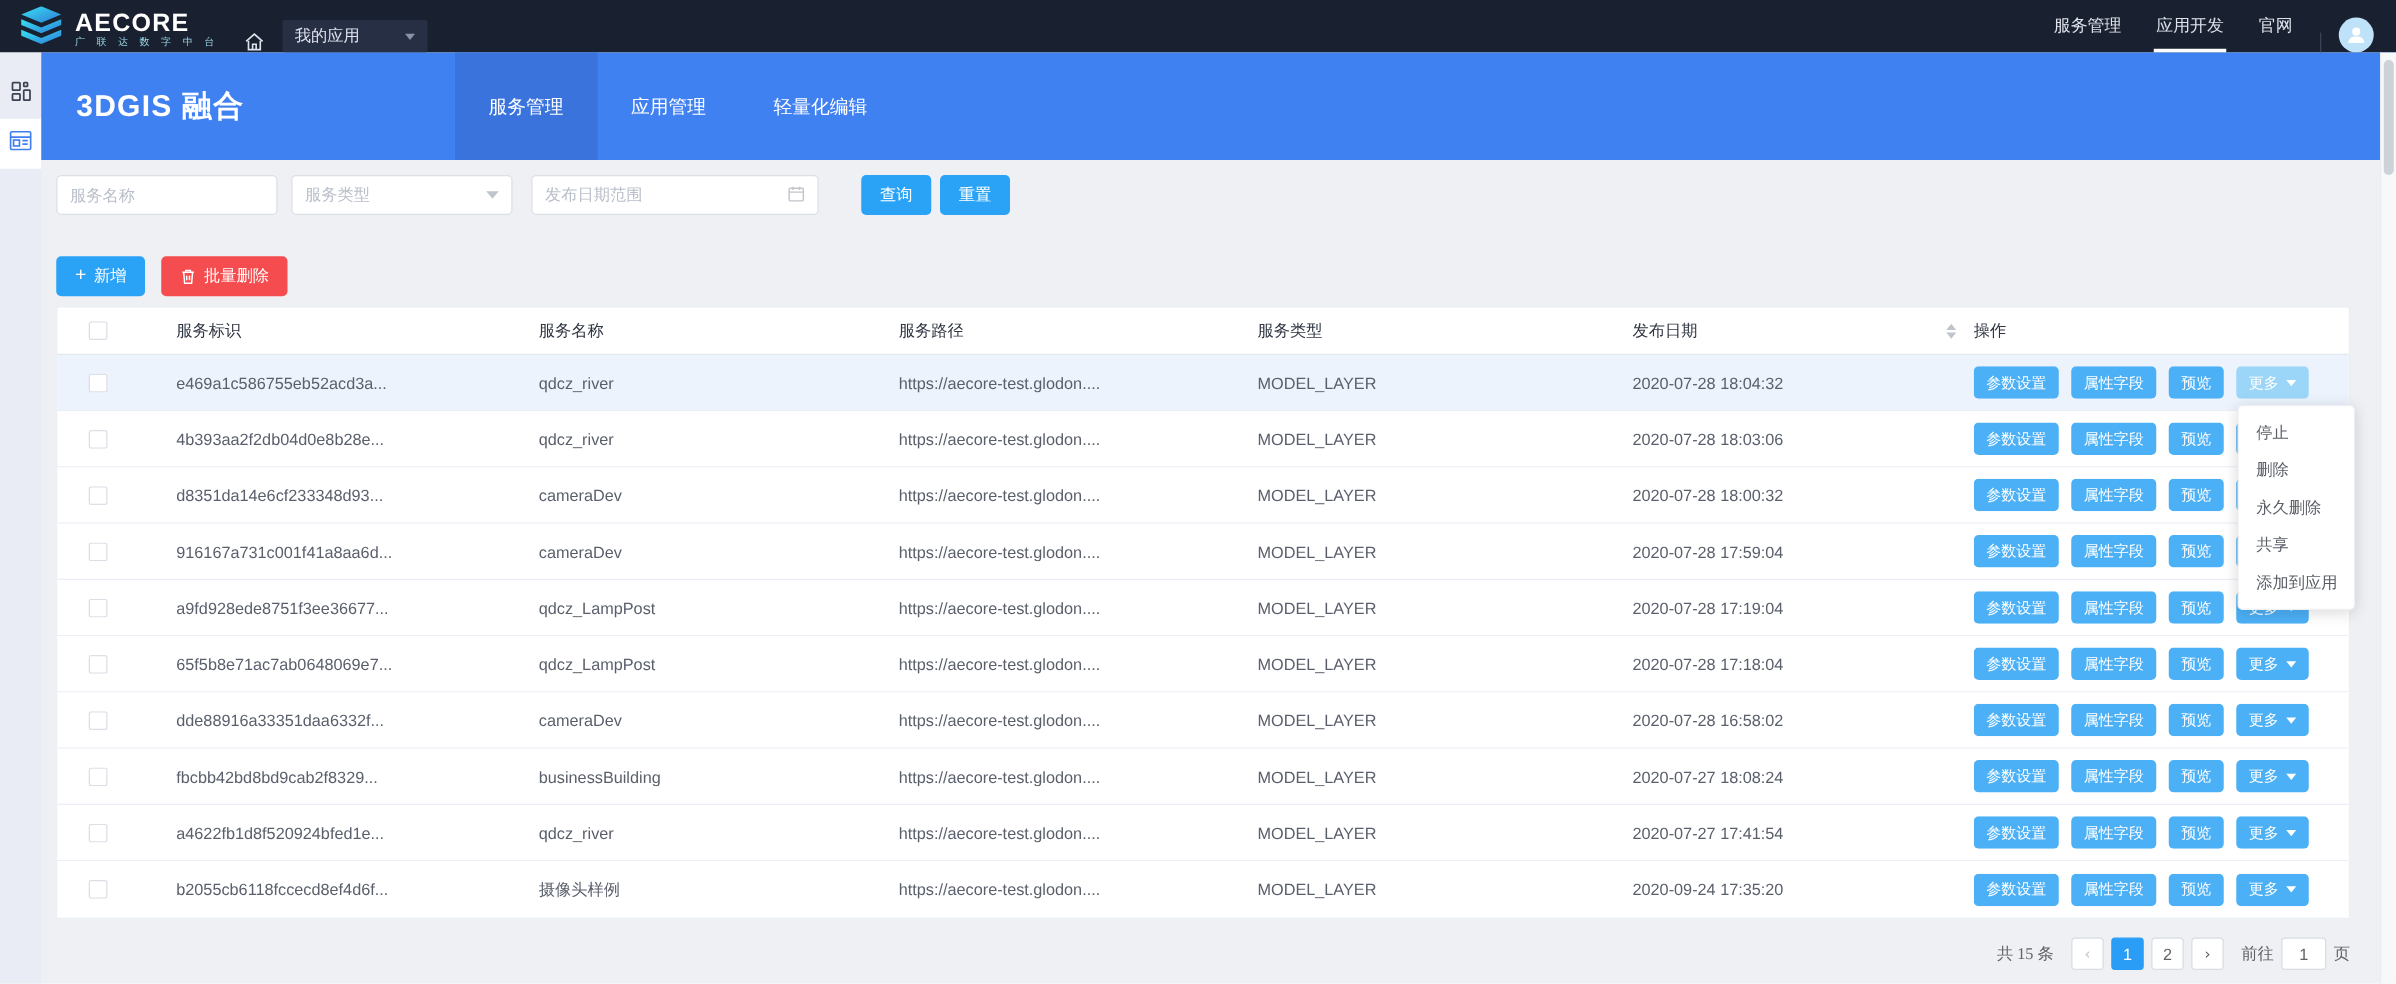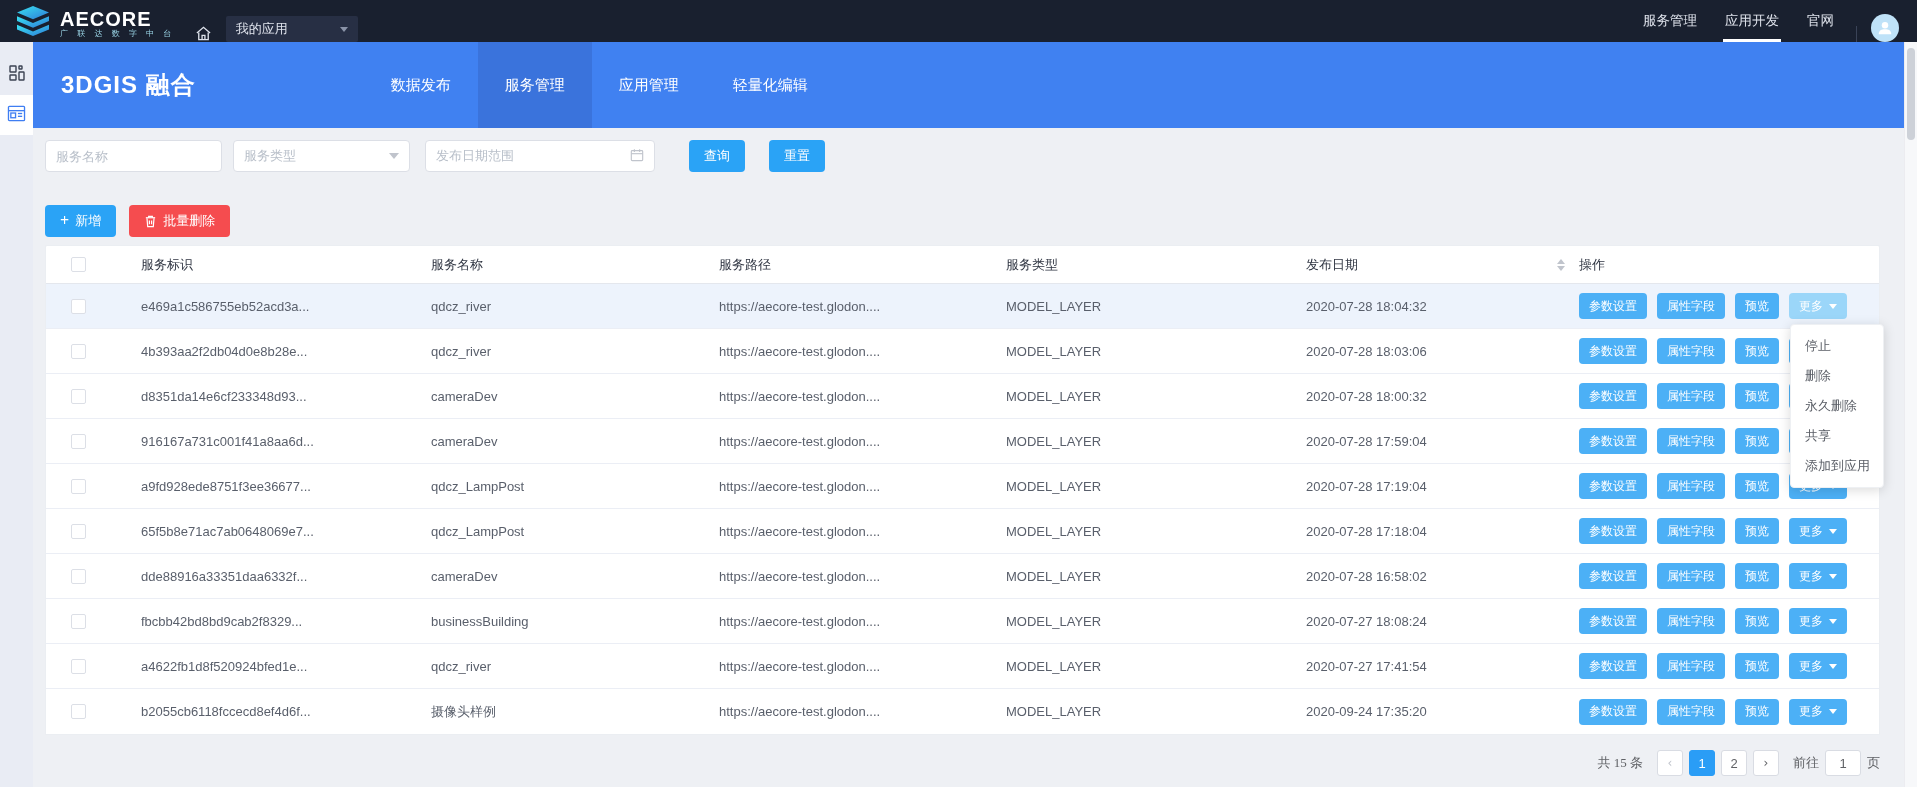--- a/index.html
+++ b/index.html
@@ -11,21 +11,21 @@
   *{box-sizing:border-box;margin:0;padding:0;}
   body{font-family:"Liberation Sans","DejaVu Sans",sans-serif;background:#fff;}
   .app{position:relative;width:1917px;height:787px;overflow:hidden;background:var(--page-bg);}
 
   
   .topbar{position:relative;height:42px;background:var(--topbar-bg);display:flex;align-items:flex-end;padding:0 18px 0 14px;color:#e6e9f0;}
   .logo{display:flex;align-items:center;gap:8px;}
   .logo-text .brand{font-size:20px;font-weight:bold;color:#fff;letter-spacing:1px;line-height:19px;}
   .logo-text .brand-sub{font-size:8px;color:#9ad4e6;letter-spacing:3.5px;line-height:9px;}
   .home-btn{margin-left:20px;display:flex;align-items:center;cursor:pointer;}
-  .app-select{margin-left:14px;width:132px;height:26px;background:#272f44;border-radius:2px;display:flex;align-items:center;padding:0 10px;font-size:13px;color:#dfe3ec;cursor:pointer;}
+  .app-select{margin-left:14px;width:116px;height:26px;background:#272f44;border-radius:2px;display:flex;align-items:center;padding:0 10px;font-size:13px;color:#dfe3ec;cursor:pointer;}
   .app-select .lbl{flex:1;}
   .spacer{flex:1;}
   .top-nav{display:flex;align-items:center;height:100%;}
   .top-nav-item{position:relative;height:100%;display:flex;align-items:center;padding:0 14px;font-size:13.5px;color:#dfe3ec;cursor:pointer;white-space:nowrap;}
   .top-nav-item.active::after{content:"";position:absolute;left:12px;right:12px;bottom:0;height:3px;background:#fff;}
   .top-divider{width:1px;height:16px;background:#3a4357;margin:0 14px 0 8px;}
   .avatar{width:28px;height:28px;border-radius:50%;background:#bfe2f8;display:flex;align-items:center;justify-content:center;cursor:pointer;}
 
   
   .main{position:relative;display:flex;height:745px;}
@@ -48,21 +48,21 @@
   .f-input input{border:none;outline:none;width:100%;font-size:13px;font-family:inherit;color:#5a5e66;}
   .f-input input::placeholder{color:#b8bfc9;}
   .f-name{width:177px;}
   .f-type{width:177px;margin-left:11px;justify-content:space-between;cursor:pointer;}
   .f-date{width:230px;margin-left:15px;justify-content:space-between;cursor:pointer;}
   .btn{height:32px;border:none;border-radius:4px;font-size:13px;font-family:Liberation Serif, serif;color:#fff;cursor:pointer;display:inline-flex;align-items:center;justify-content:center;padding:0 15px;}
   .btn.primary{background:var(--primary-btn);}
   .btn.danger{background:var(--danger-btn);}
   .btn .bi{margin-right:6px;display:inline-flex;align-items:center;}
   .btn-search{margin-left:34px;}
-  .btn-reset{margin-left:24px;}
+  .btn-reset{margin-left:7px;}
   .toolbar-row{margin-top:33px;display:flex;align-items:center;gap:13px;}
   .plus-glyph{font-size:16px;font-weight:bold;line-height:1;}
 
   
   .table{margin-top:8px;background:#fff;border:1px solid #ebeef2;border-radius:2px;}
   .trow,.thead{display:flex;align-items:center;}
   .thead{height:38px;border-bottom:1px solid #e4e7ed;font-size:13px;color:#2f3542;}
   .trow{height:45px;border-bottom:1px solid #ebeef5;font-size:13px;color:#595f6b;background:#fff;}
   .trow:last-child{border-bottom:none;}
   .trow.highlighted{background:var(--row-highlight);}
@@ -179,21 +179,20 @@
           </svg>
         </span>
       </div>
     </aside>
 
     <div class="page">
 
       <div class="page-header">
         <div class="page-title">3DGIS 融合</div>
         <div class="tabs">
-            <div class="tab">数据发布</div>
             <div class="tab active">服务管理</div>
             <div class="tab">应用管理</div>
             <div class="tab">轻量化编辑</div>
           </div>
       </div>
 
       <div class="content">
 
         <div class="filter-row">
           <div class="f-input f-name">

